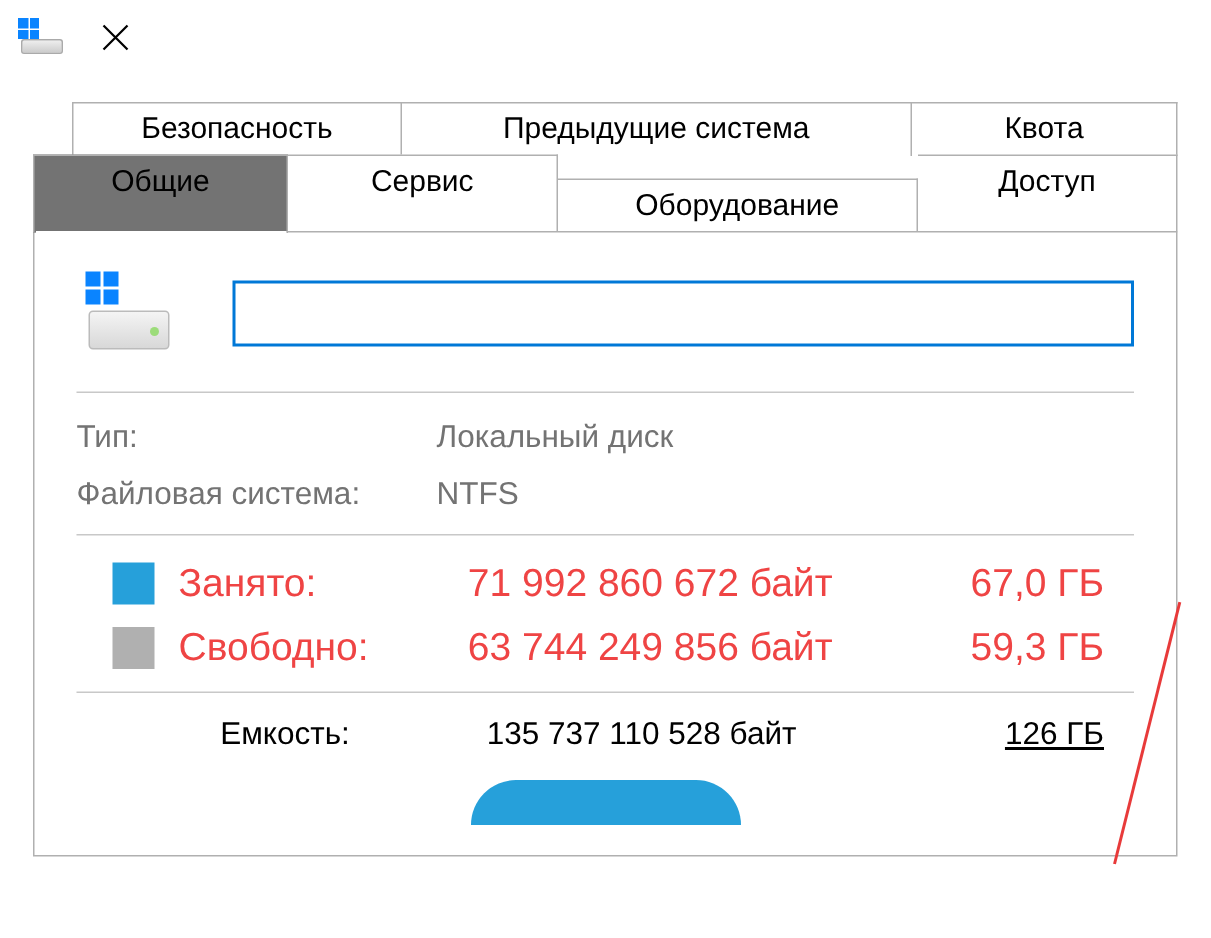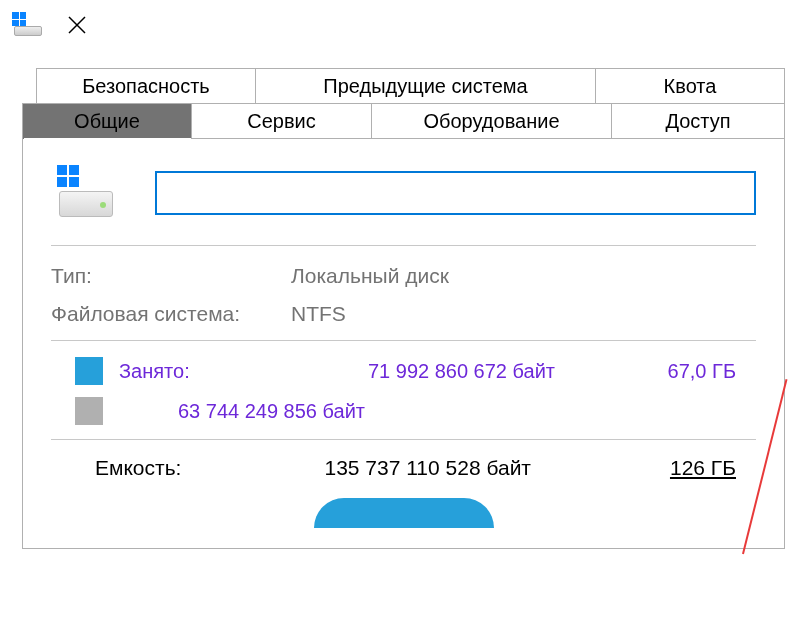--- a/index.html
+++ b/index.html
@@ -87,38 +87,38 @@
       cursor: pointer;
       position: relative;
     }
     .tab-row.back .tab {
       border-bottom: none;
     }
     .tab-row.back .tab + .tab {
       border-left: none;
     }
     .tab-row.back {
-      margin-left: 14px;
+      margin-left: 26px;
       margin-right: 0;
     }
     .tab-row.back .t1 { flex: 0 0 220px; }
     .tab-row.back .t2 { flex: 0 0 340px; }
     .tab-row.back .t3 { flex: 1; }
     .tab-row.front {
       margin-top: -1px;
     }
     .tab-row.front .tab {
       border-bottom: none;
     }
     .tab-row.front .tab + .tab {
       border-left: none;
     }
     .tab-row.front .t1 { flex: 0 0 170px; }
     .tab-row.front .t2 { flex: 0 0 180px; }
-    .tab-row.front .t3 { flex: 0 0 240px; }
+    .tab-row.front .t3 { flex: 0 0 240px; margin-top: 16px; }
     .tab-row.front .t4 { flex: 1; }
     .tab.active {
       background: #737373;
       z-index: 2;
       border-bottom: 1px solid #fff;
     }
     .panel {
       border: 1px solid #b0b0b0;
       border-top: 1px solid #b0b0b0;
       margin-top: -1px;
@@ -209,22 +209,22 @@
     }
     .info-label {
       flex: 0 0 240px;
     }
     .info-value {
       flex: 1;
     }
     .space-row {
       display: flex;
       align-items: center;
-      font-size: 20px;
-      color: #6d28d9;
+      font-size: 26px;
+      color: #ef4444;
       margin-bottom: 12px;
       padding-left: 24px;
     }
     .swatch {
       width: 28px;
       height: 28px;
       margin-right: 16px;
       flex-shrink: 0;
     }
     .swatch.used { background: #26a0da; }
@@ -248,20 +248,21 @@
       font-size: 21px;
       color: #000;
       margin-bottom: 18px;
     }
     .cap-spacer {
       width: 44px;
       flex-shrink: 0;
     }
     .cap-label {
       flex: 0 0 190px;
+      text-align: center;
     }
     .cap-bytes {
       flex: 0 0 266px;
       text-align: right;
       padding-right: 20px;
     }
     .cap-gb {
       flex: 1;
       text-align: right;
       padding-right: 20px;
@@ -353,21 +354,23 @@
     <div class="hr2"></div>
 
     <div class="space-row">
       <div class="swatch used"></div>
       <div class="space-label">Занято:</div>
       <div class="space-bytes">71 992 860 672 байт</div>
       <div class="space-gb">67,0 ГБ</div>
     </div>
     <div class="space-row">
       <div class="swatch free"></div>
+      <div class="space-label">Свободно:</div>
       <div class="space-bytes">63 744 249 856 байт</div>
+      <div class="space-gb">59,3 ГБ</div>
     </div>
 
     <div class="hr2"></div>
 
     <div class="cap-row">
       <div class="cap-spacer"></div>
       <div class="cap-label">Емкость:</div>
       <div class="cap-bytes">135 737 110 528 байт</div>
       <div class="cap-gb">126 ГБ</div>
     </div>

